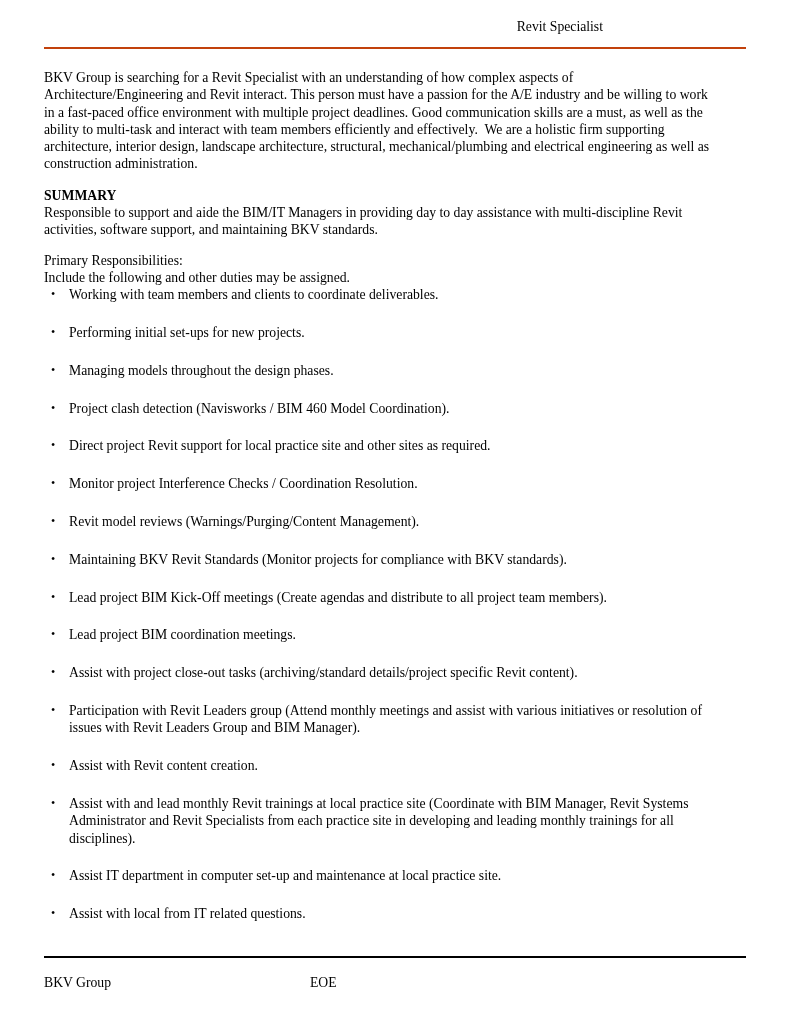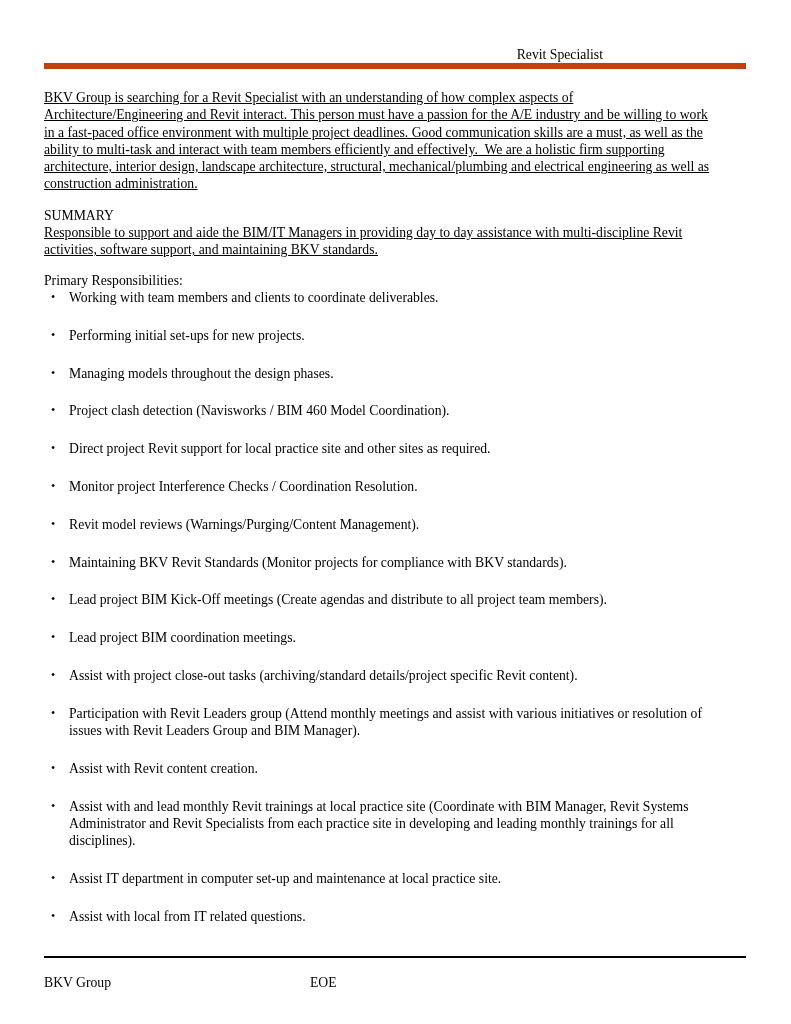--- a/index.html
+++ b/index.html
@@ -8,30 +8,30 @@
     background: #ffffff;
     color: #000000;
     font-family: "Liberation Serif", "DejaVu Serif", serif;
     font-size: 13.7px;
     line-height: 17.3px;
     position: relative;
     overflow: hidden;
   }
   .page { padding: 0 45px 0 44px; }
   .doc-header {
-    margin-top: 46px;
-    border-bottom: 6px solid #c2410c;
-    padding-bottom: 0;
+    margin-top: 18px;
+    border-bottom: 2px solid #c2410c;
+    padding-bottom: 12px;
     text-align: right;
     line-height: 17px;
   }
   .doc-header .title { padding-right: 143px; }
-  .prose { white-space: pre-line; margin: 0 -40px 0 0; text-decoration: underline; }
+  .prose { white-space: pre-line; margin: 0 -40px 0 0; }
   .intro { margin-top: 20px; }
-  .summary-heading { margin-top: 14px; font-weight: normal; }
+  .summary-heading { margin-top: 14px; font-weight: bold; }
   .resp-heading { margin-top: 13px; }
   .resp-heading span { }
   .bullet-list { margin: 0 -40px 0 0; padding: 0; }
   .bullet-item { display: flex; margin: 0 0 20.5px 0; }
   .bullet-item .marker {
     flex: none;
     width: 18px;
     padding-left: 7px;
     box-sizing: content-box;
     font-size: 12px;
@@ -63,20 +63,21 @@
 
   <div class="summary-heading">SUMMARY</div>
 
   <div class="prose">Responsible to support and aide the BIM/IT Managers in providing day to day assistance with multi-discipline Revit
 activities, software support, and maintaining BKV standards.</div>
 
   <div class="resp-heading">
     <span>Primary Responsibilities:</span>
   </div>
 
+  <div class="prose">Include the following and other duties may be assigned.</div>
 
   <div class="bullet-list">
       <div class="bullet-item">
         <span class="marker">•</span>
         <span class="text">Working with team members and clients to coordinate deliverables.</span>
       </div>
       <div class="bullet-item">
         <span class="marker">•</span>
         <span class="text">Performing initial set-ups for new projects.</span>
       </div>

